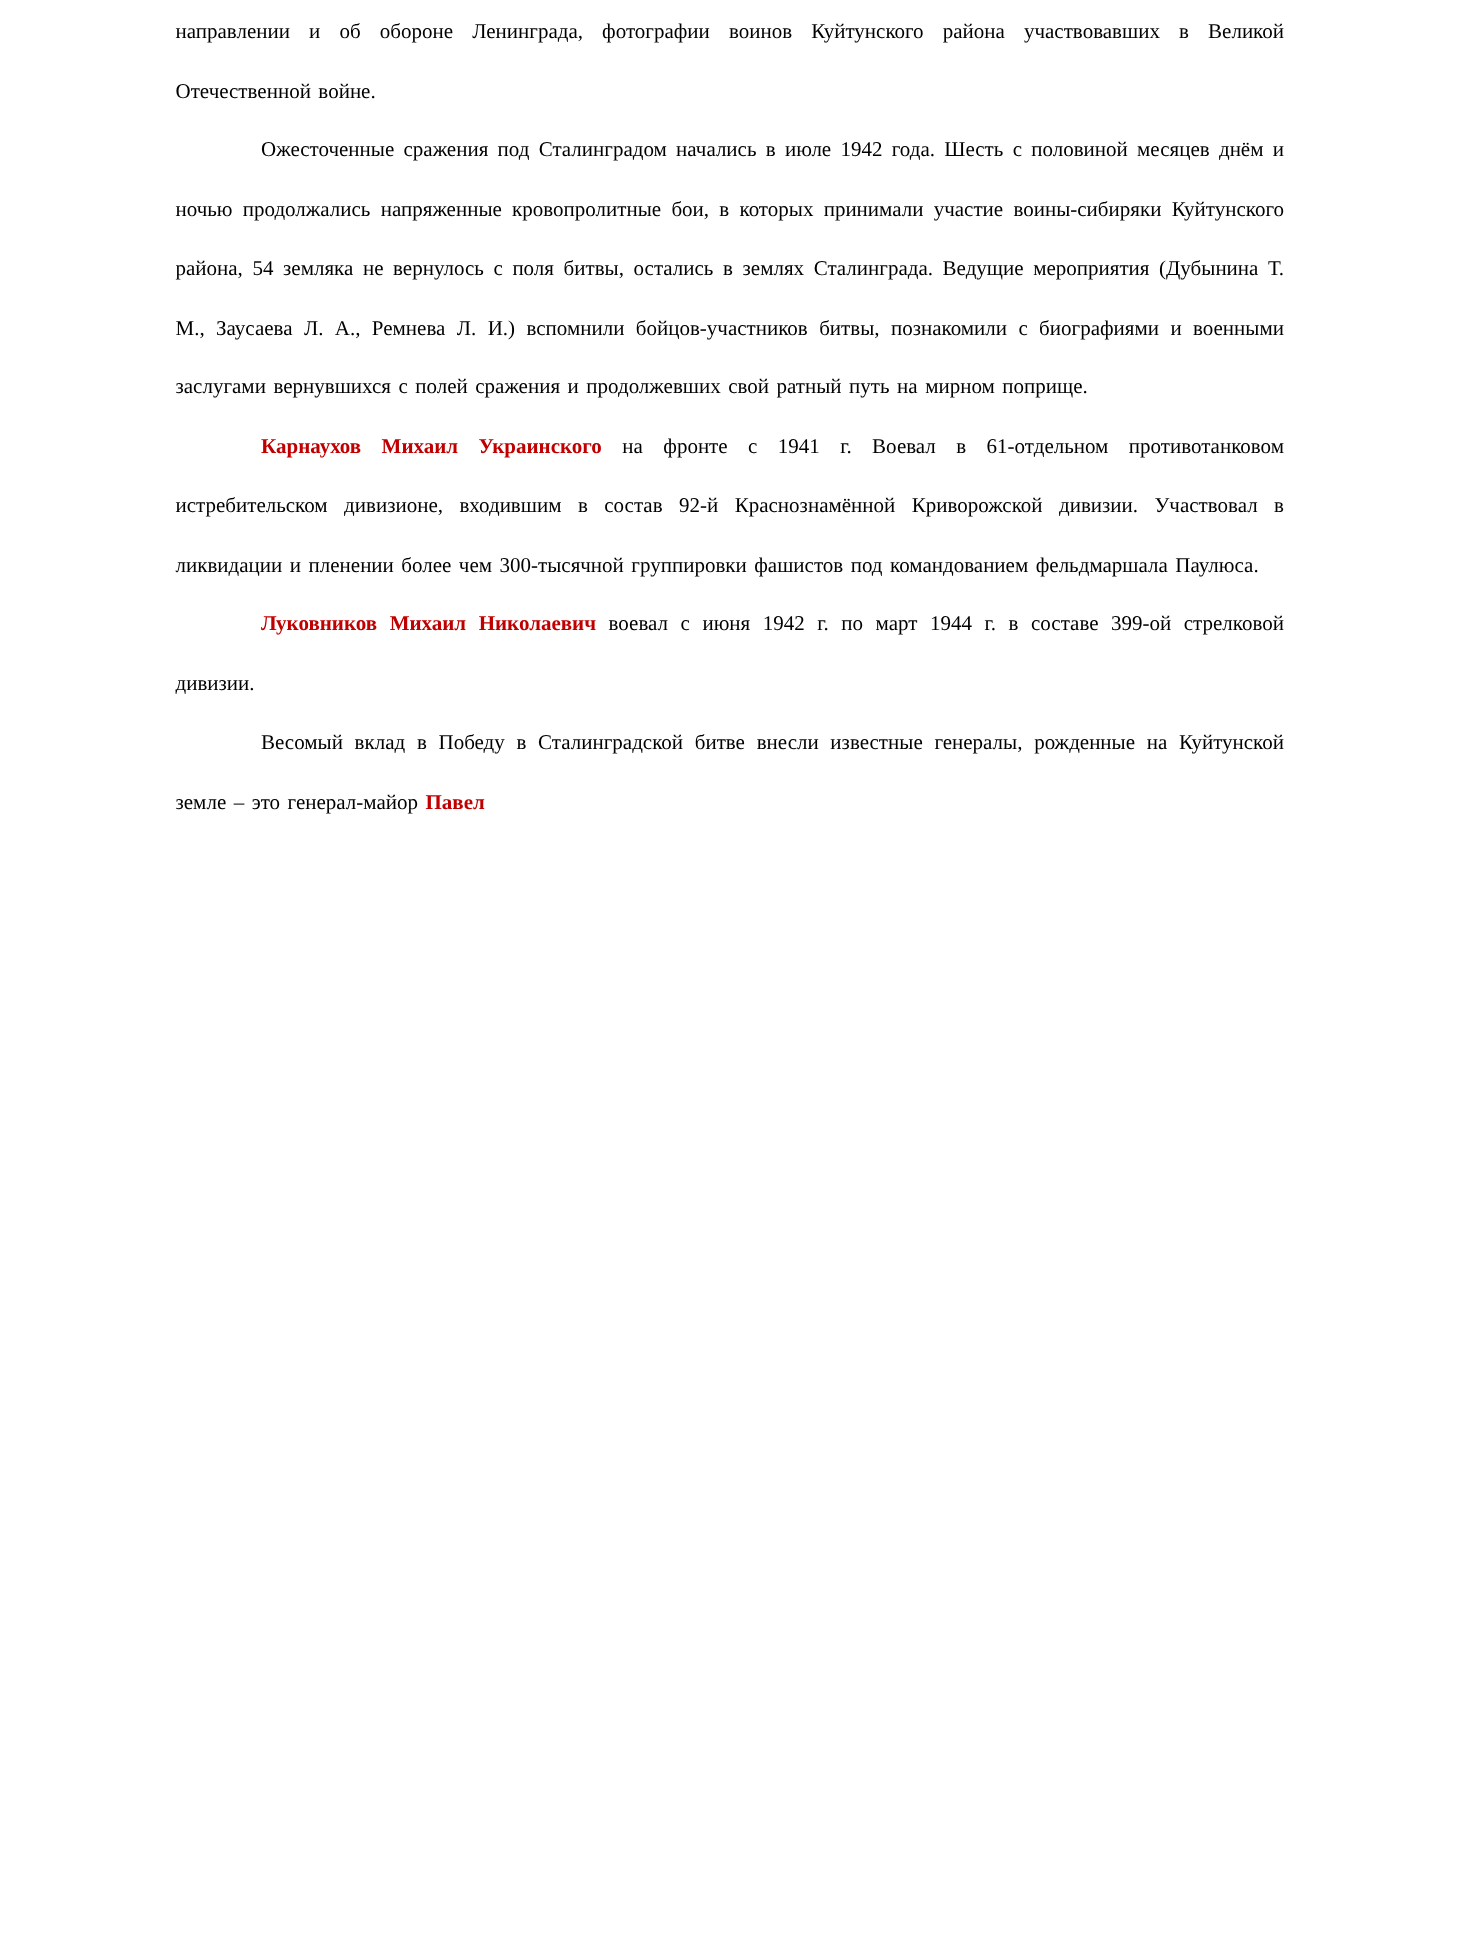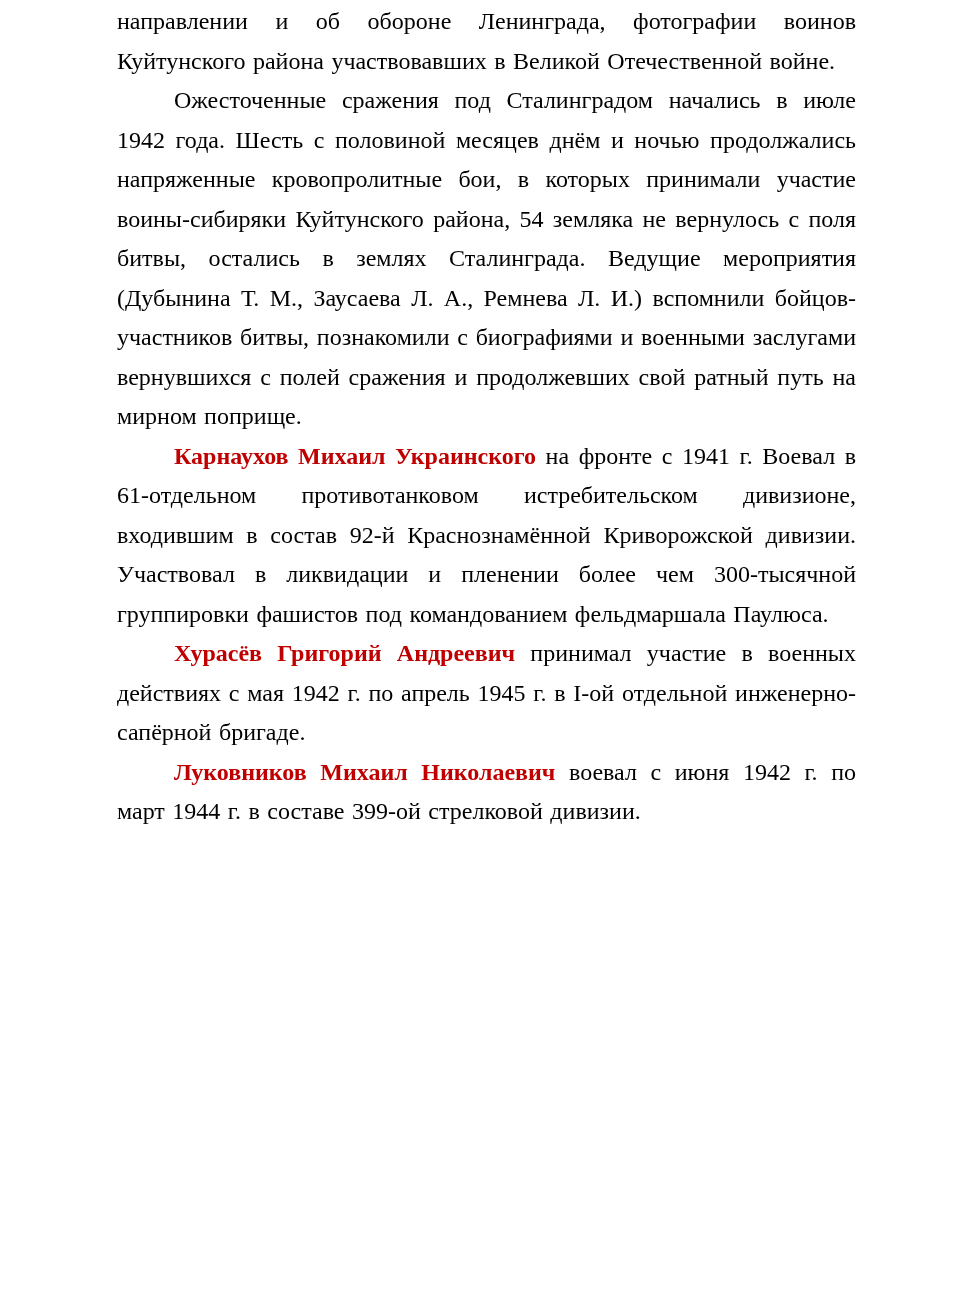--- a/index.html
+++ b/index.html
@@ -9,21 +9,21 @@
   }
   .page {
     position: relative;
     width: 979px;
     height: 1291px;
     background: #ffffff;
     box-sizing: border-box;
     padding: 2px 123px 0 117px;
     overflow: hidden;
     font-family: "Liberation Serif", "DejaVu Serif", serif;
-    font-size: 24px;
+    font-size: 14px;
     line-height: 39.5px;
     color: var(--text-color, #000000);
   }
   .doc-body p.para {
     margin: 0;
     text-align: justify;
     word-spacing: 1.5px;
   }
   .doc-body p.para.indent {
     text-indent: 57px;
@@ -34,16 +34,16 @@
   }
 </style>
 </head>
 <body>
 
 <div class="page">
   <div class="doc-body">
       <p class="para"><span>направлении и об обороне Ленинграда, фотографии воинов Куйтунского района участвовавших в Великой Отечественной войне.</span></p>
       <p class="para indent"><span>Ожесточенные сражения под Сталинградом начались в июле 1942 года. Шесть с половиной месяцев днём и ночью продолжались напряженные кровопролитные бои, в которых принимали участие воины-сибиряки Куйтунского района, 54 земляка не вернулось с поля битвы, остались в землях Сталинграда. Ведущие мероприятия (Дубынина Т. М., Заусаева Л. А., Ремнева Л. И.) вспомнили бойцов-участников битвы, познакомили с биографиями и военными заслугами вернувшихся с полей сражения и продолжевших свой ратный путь на мирном поприще.</span></p>
       <p class="para indent"><span class="red-bold">Карнаухов Михаил Украинского</span><span> на фронте с 1941 г. Воевал в 61-отдельном противотанковом истребительском дивизионе, входившим в состав 92-й Краснознамённой Криворожской дивизии. Участвовал в ликвидации и пленении более чем 300-тысячной группировки фашистов под командованием фельдмаршала Паулюса.</span></p>
-      <p class="para indent"><span class="red-bold">Хурасёв Григорий Андреевич</span><span> принимал участие в военных действиях с мая 1942 г. по апрель 1945 г. в I-ой отдельной инженерно-сапёрной бригаде.</span></p>
       <p class="para indent"><span class="red-bold">Луковников Михаил Николаевич</span><span> воевал с июня 1942 г. по март 1944 г. в составе 399-ой стрелковой дивизии.</span></p>
+      <p class="para indent"><span>Весомый вклад в Победу в Сталинградской битве внесли известные генералы, рожденные на Куйтунской земле – это генерал-майор </span><span class="red-bold">Павел</span></p>
     </div>
 </div>
 
 </body></html>

